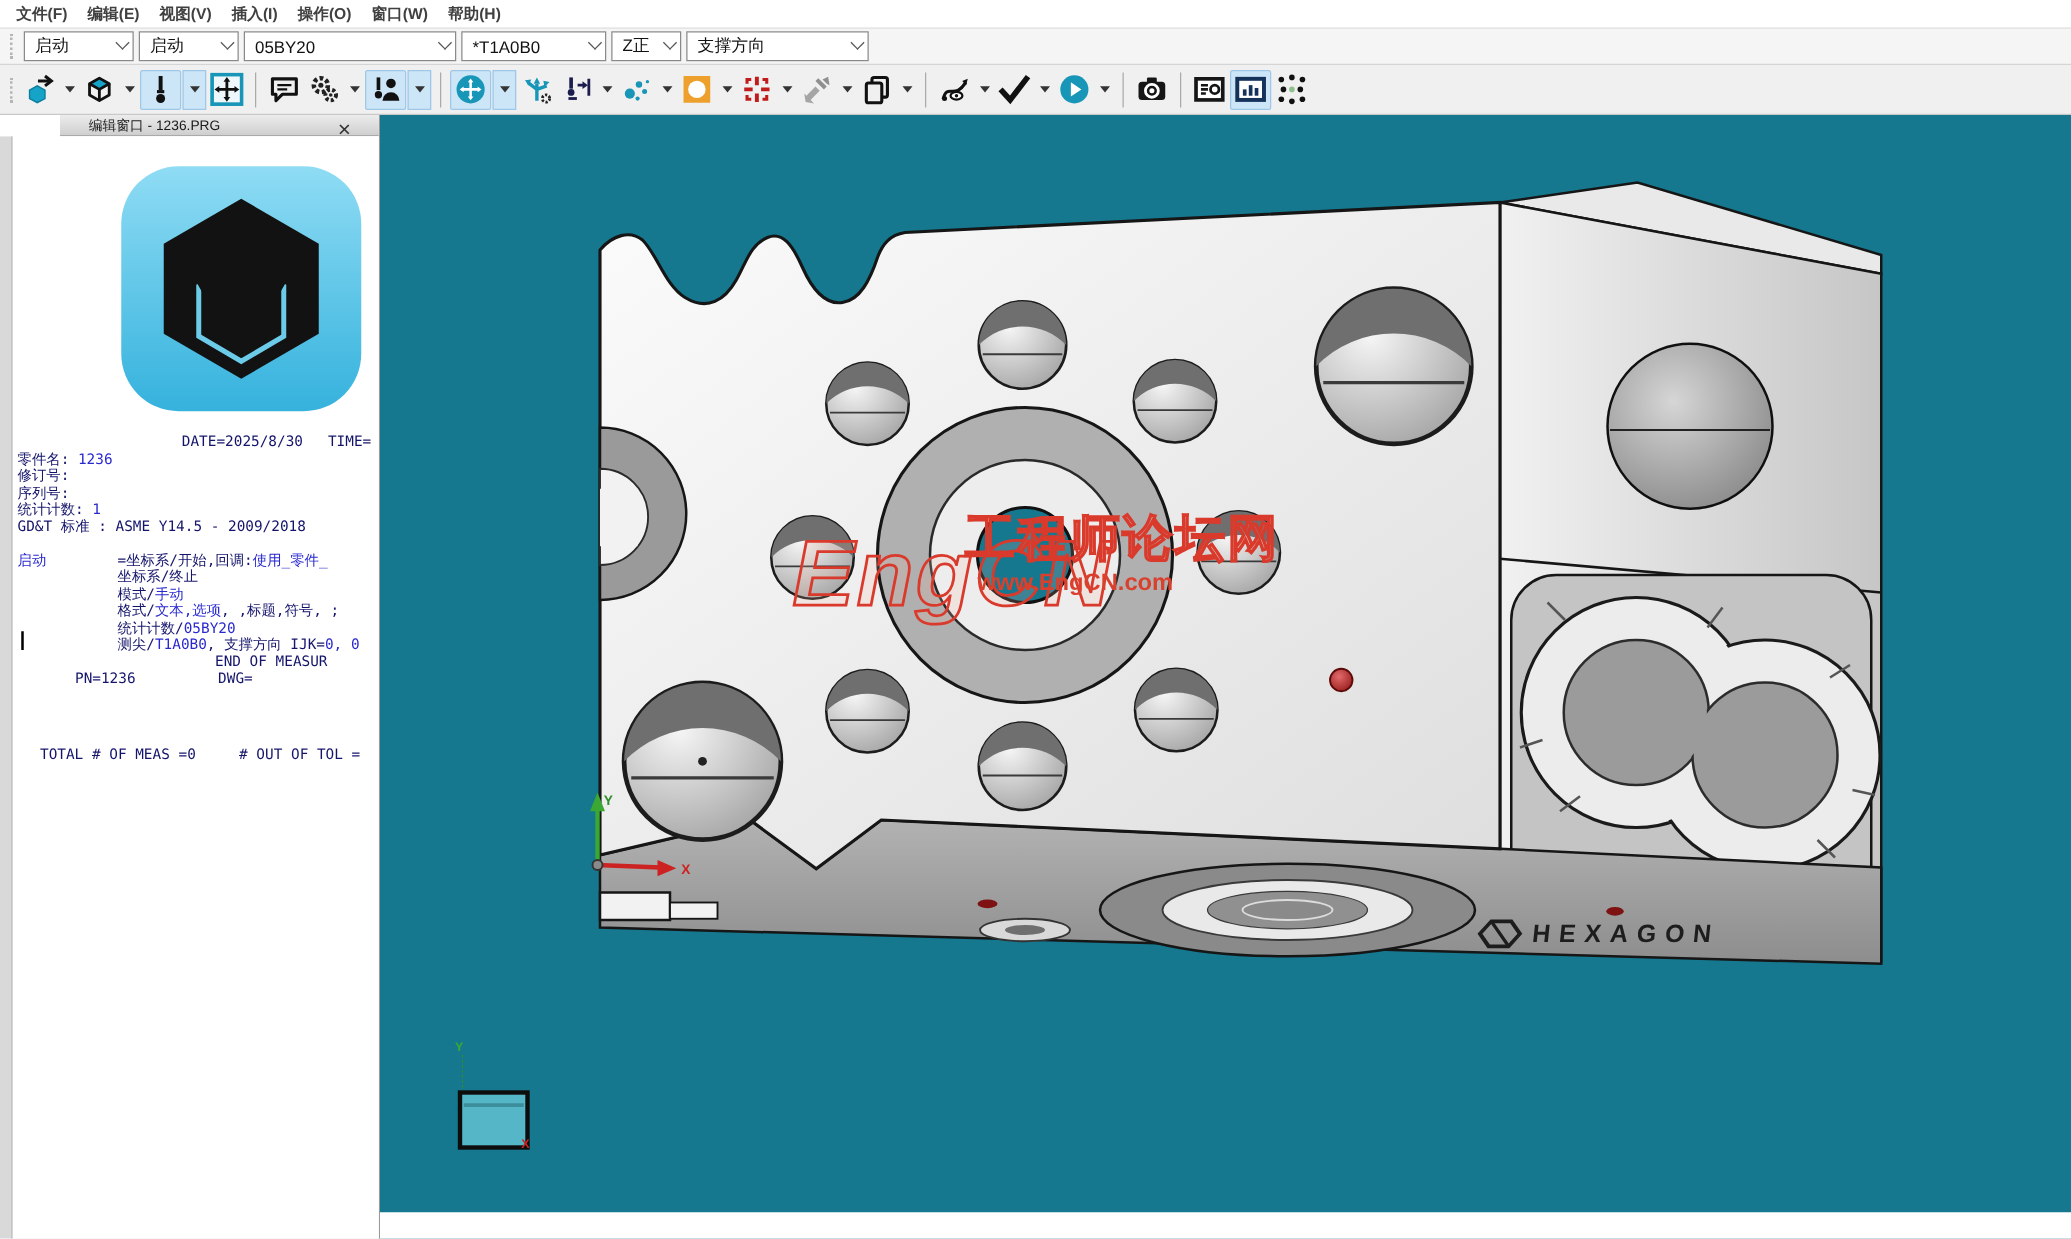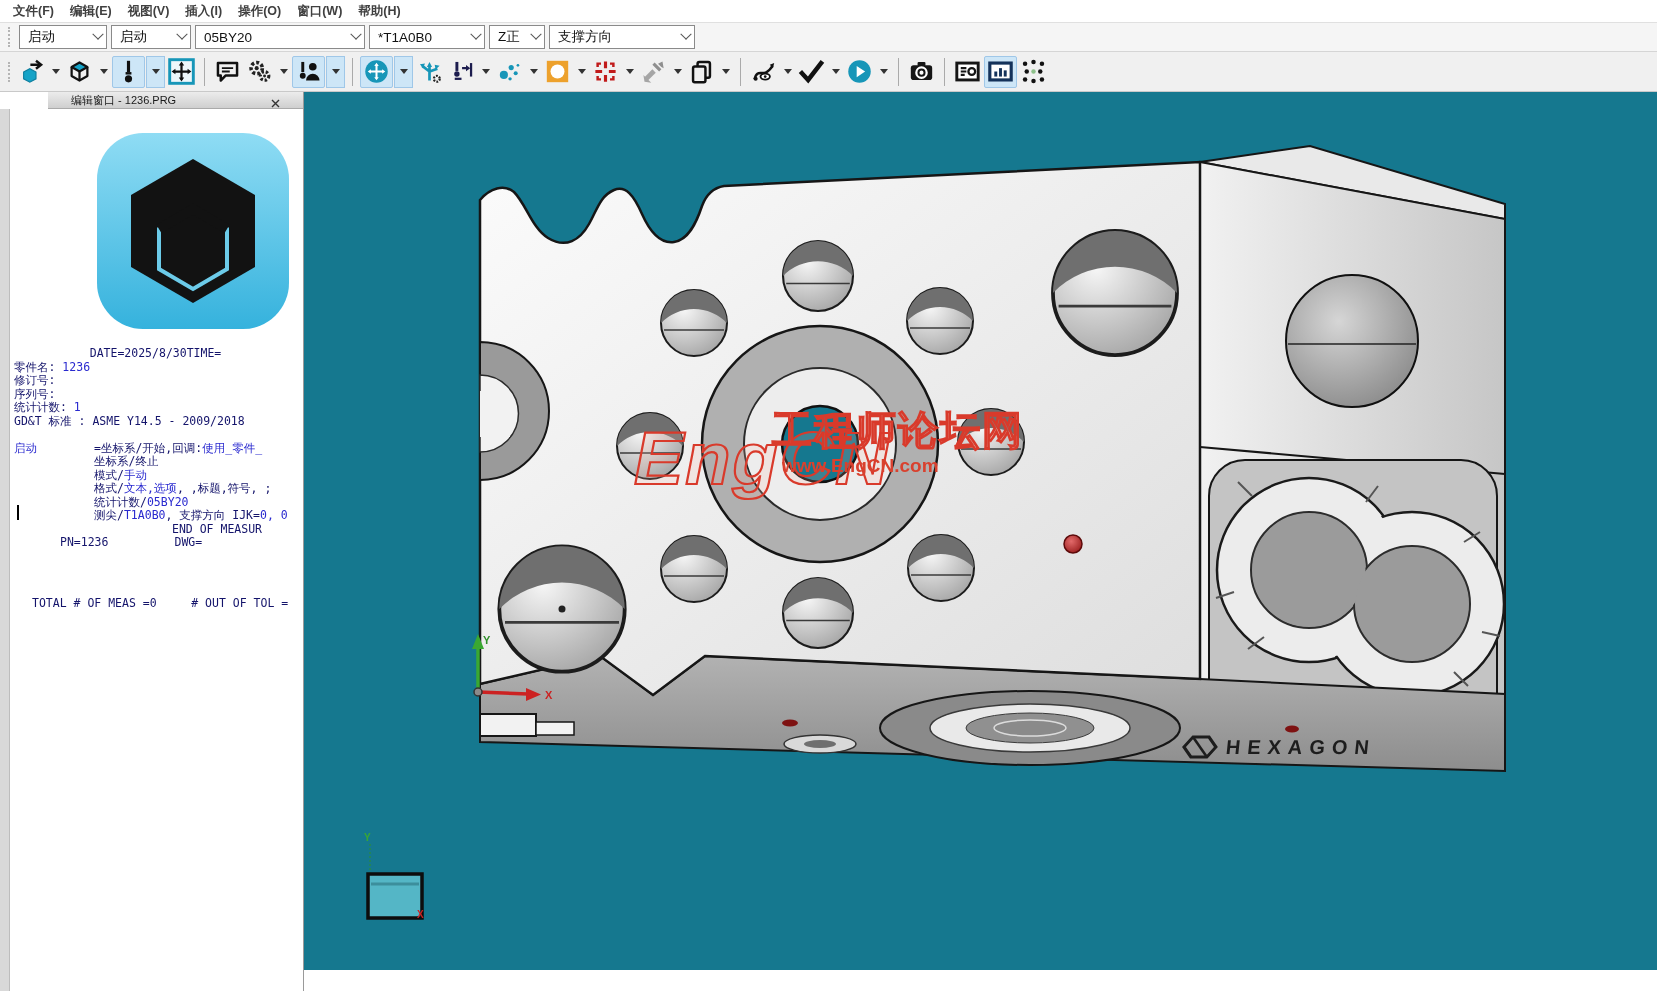--- a/index.html
+++ b/index.html
@@ -45,21 +45,21 @@
   .editor { width:304px; flex:0 0 auto; display:flex; flex-direction:column; border-right:1px solid #9a9a9a; background:#fff; }
   .etitle { height:17px; background:linear-gradient(#ececec,#cfcfcf); border-bottom:1px solid #aaa;
             display:flex; align-items:flex-end; justify-content:space-between; padding:0 23px;margin-left:48px; }
   .etitle .etext { font-size:11px; color:#1a1a1a; }
   .ebody { position:relative; flex:1 1 auto; background:#fff; overflow:hidden; }
   .egutter { position:absolute; left:0; top:0; bottom:0; width:10px; background:#d9d9d9; border-right:1px solid #bdbdbd; }
   .elogo { position:absolute; left:95px; top:22px; width:196px; height:200px; }
   .etextblock { position:absolute; left:14px; top:238px; right:2px; font-family:"DejaVu Sans Mono", monospace;
                 font-size:11.5px; line-height:13.5px; color:#14146b; }
   .eline { display:flex; white-space:pre; }
-  .eline.spread { justify-content:center; padding-right:4px; }
+  .eline.spread { justify-content:flex-end; padding-right:4px;gap:20px; }
   .navy { color:#14146b; } .blue { color:#2929cf; }
   .pline { display:flex; white-space:pre; }
   .plabel { width:80px; flex:0 0 auto; }
   .blank { height:13.5px; }
   .ind-end { padding-left:158px; }
   .ind-pn { padding-left:46px; }
   .ind-total { padding-left:18px;margin-top:47px; }
   .gap-dwg { margin-left:66px; }
   .cursorbar { position:absolute; left:17px; top:396px; width:2px; height:15px; background:#000; }
 

